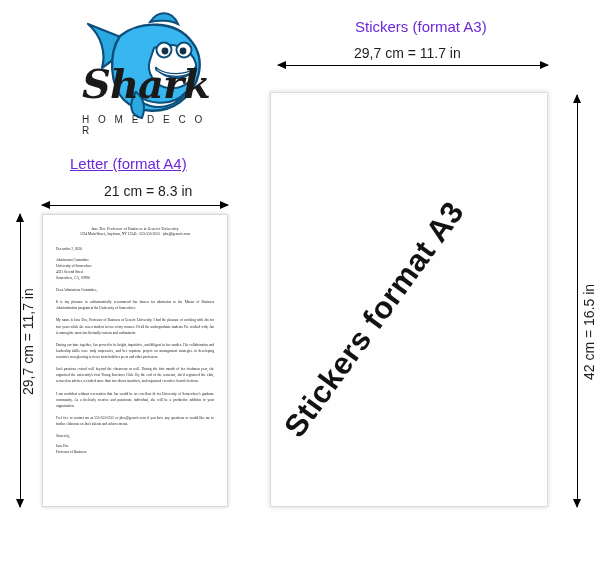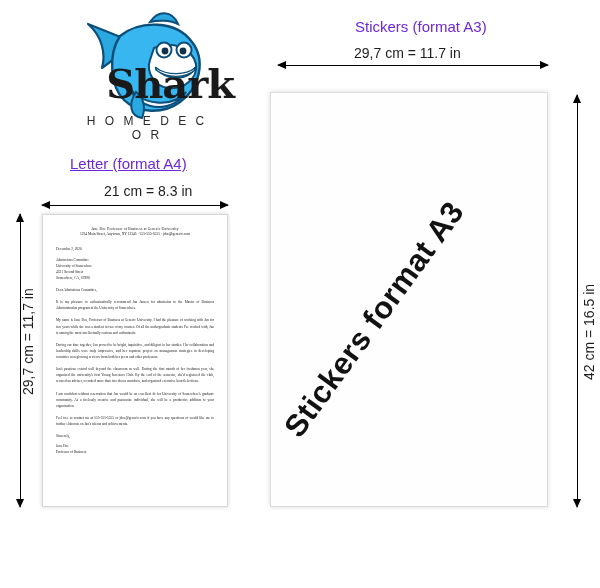--- a/index.html
+++ b/index.html
@@ -28,36 +28,36 @@
     left: 8px;
     top: 0;
     width: 135px;
     height: 120px;
   }
   .logo-script {
     position: absolute;
     left: 10px;
     top: 58px;
     width: 130px;
-    text-align: right;
+    text-align: left;
     font-family: "DejaVu Serif", serif;
+    font-style: italic;
     font-weight: bold;
     font-size: 40px;
     color: #1a1a1a;
     letter-spacing: -1px;
     line-height: 1;
-    margin-left: 22px;
   }
   .logo-sub {
     position: absolute;
     left: 10px;
     top: 108px;
     width: 130px;
-    text-align: center;
-    font-size: 12px;
+    text-align: left;
+    font-size: 10px;
     letter-spacing: 3px;
     color: #2b2b2b;
   }
 
   
   .title {
     position: absolute;
     font-size: 15px;
     color: #6d28d9;
     white-space: nowrap;

